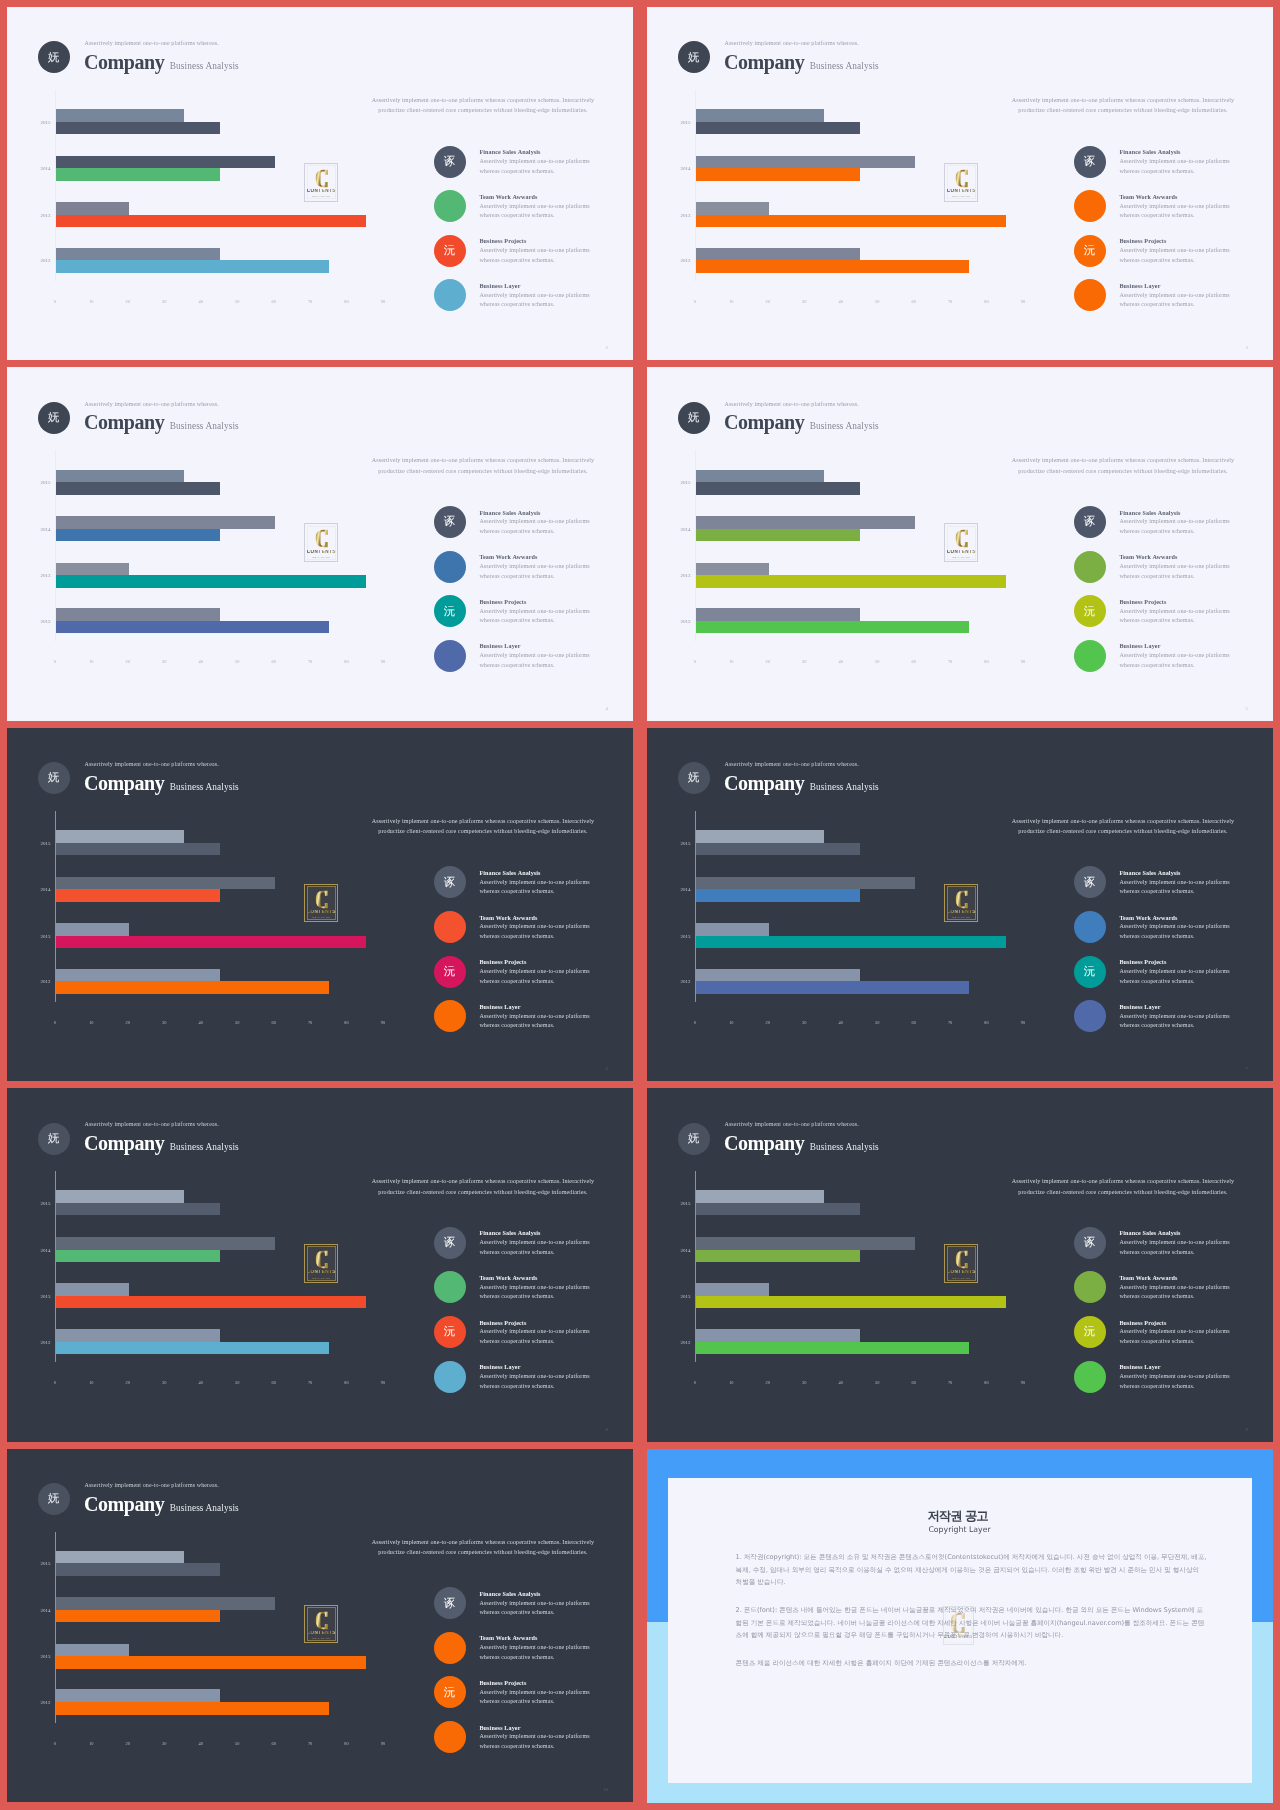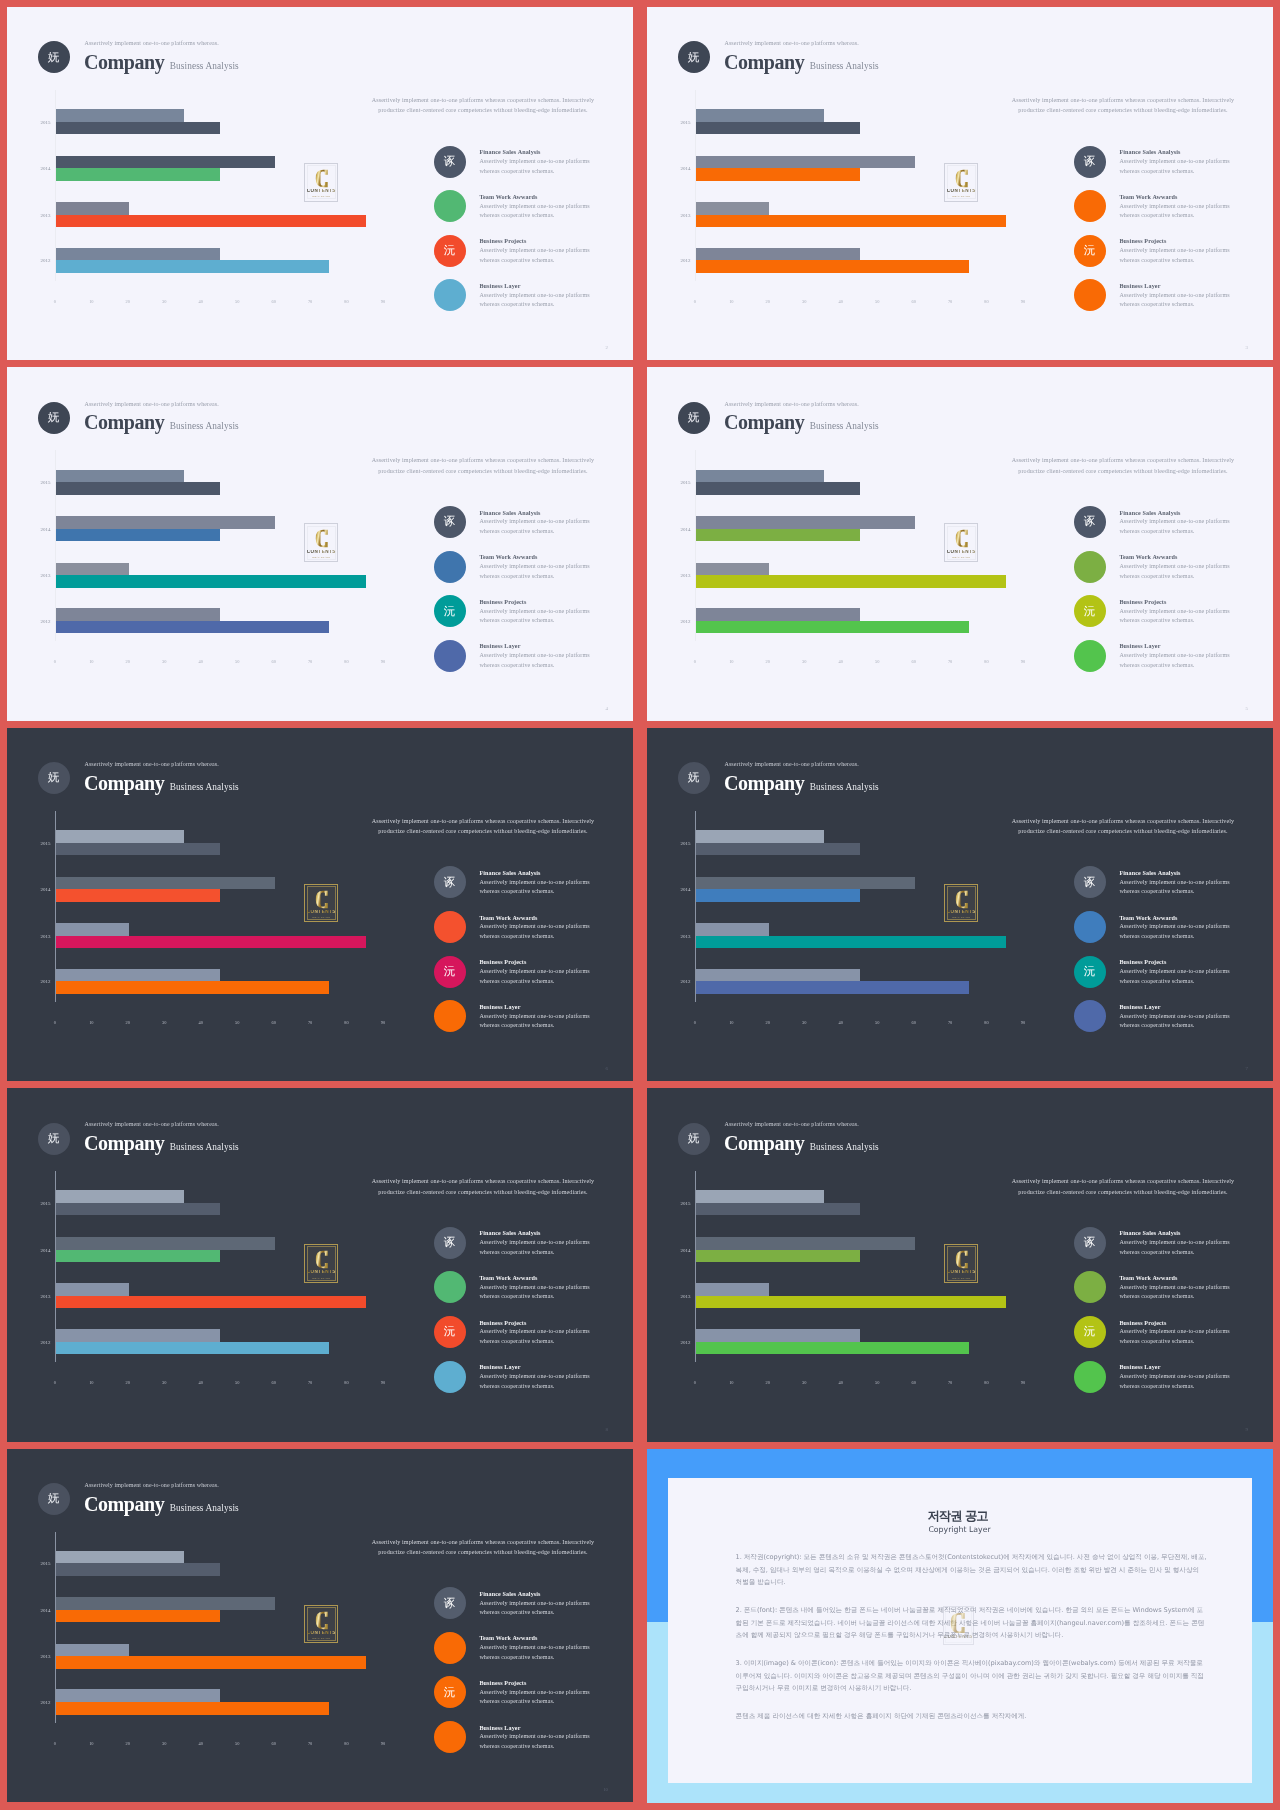--- a/index.html
+++ b/index.html
@@ -799,21 +799,20 @@
       <div class="pgn">10</div>
     </div>
     <div class="cslide" style="left: 647px; top: 1448.6px; width: 626px; height: 354.4px;">
       <div class="cp-blue"></div>
       <div class="cp-card">
         <div class="cp-h1">저작권 공고</div>
         <div class="cp-h2">Copyright Layer</div>
         <div class="cp-body">
           <p>1. 저작권(copyright): 모든 콘텐츠의 소유 및 저작권은 콘텐츠스토어컷(Contentstokecut)에 저작자에게 있습니다. 사전 승낙 없이 상업적 이용, 무단전재, 배포, 복제, 수정, 임대나 외부의 영리 목적으로 이용하실 수 없으며 재산상에게 이용하는 것은 금지되어 있습니다. 이러한 조항 위반 발견 시 준하는 민사 및 형사상의 처벌을 받습니다.</p>
           <p>2. 폰트(font): 콘텐츠 내에 들어있는 한글 폰트는 네이버 나눔글꼴로 제작되었으며 저작권은 네이버에 있습니다. 한글 외의 모든 폰트는 Windows System에 포함된 기본 폰트로 제작되었습니다. 네이버 나눔글꼴 라이선스에 대한 자세한 사항은 네이버 나눔글꼴 홈페이지(hangeul.naver.com)를 참조하세요. 폰트는 콘텐츠에 함께 제공되지 않으므로 필요할 경우 해당 폰트를 구입하시거나 무료폰트로 변경하여 사용하시기 바랍니다.</p>
-          <p>3. 이미지(image) &amp; 아이콘(icon): 콘텐츠 내에 들어있는 이미지와 아이콘은 픽사베이(pixabay.com)와 웹아이콘(webalys.com) 등에서 제공된 무료 저작물로 이루어져 있습니다. 이미지와 아이콘은 참고용으로 제공되며 콘텐츠의 구성품이 아니며 이에 관한 권리는 귀하가 갖지 못합니다. 필요할 경우 해당 이미지를 직접 구입하시거나 무료 이미지로 변경하여 사용하시기 바랍니다.</p>
           <p>콘텐츠 제품 라이선스에 대한 자세한 사항은 홈페이지 하단에 기재된 콘텐츠라이선스를 저작자에게.</p>
         </div>
       </div>
       <div class="wm cp-wm">
         <div class="wm-box"></div>
         <div class="wm-in">
           <svg class="wm-c" viewBox="0 0 100 146" aria-label="C">
             <defs>
               <linearGradient id="gcp" x1="0" y1="0" x2="1" y2="0.25">
                 <stop offset="0%" stop-color="#6d5214"></stop>

